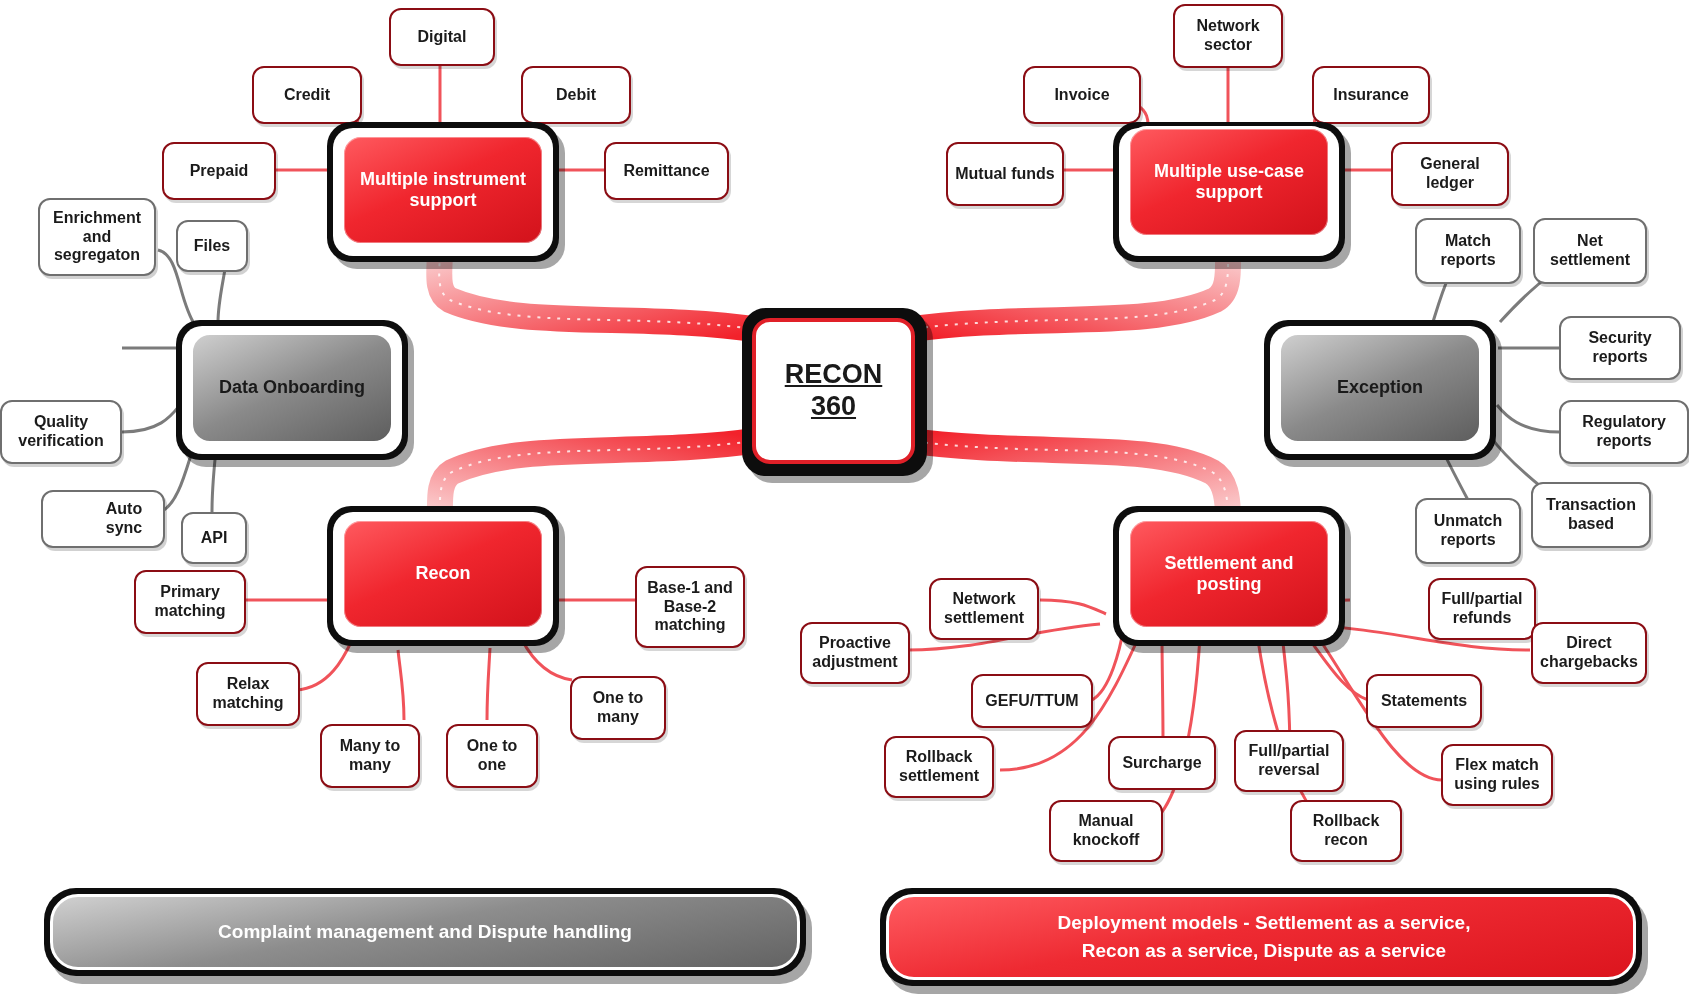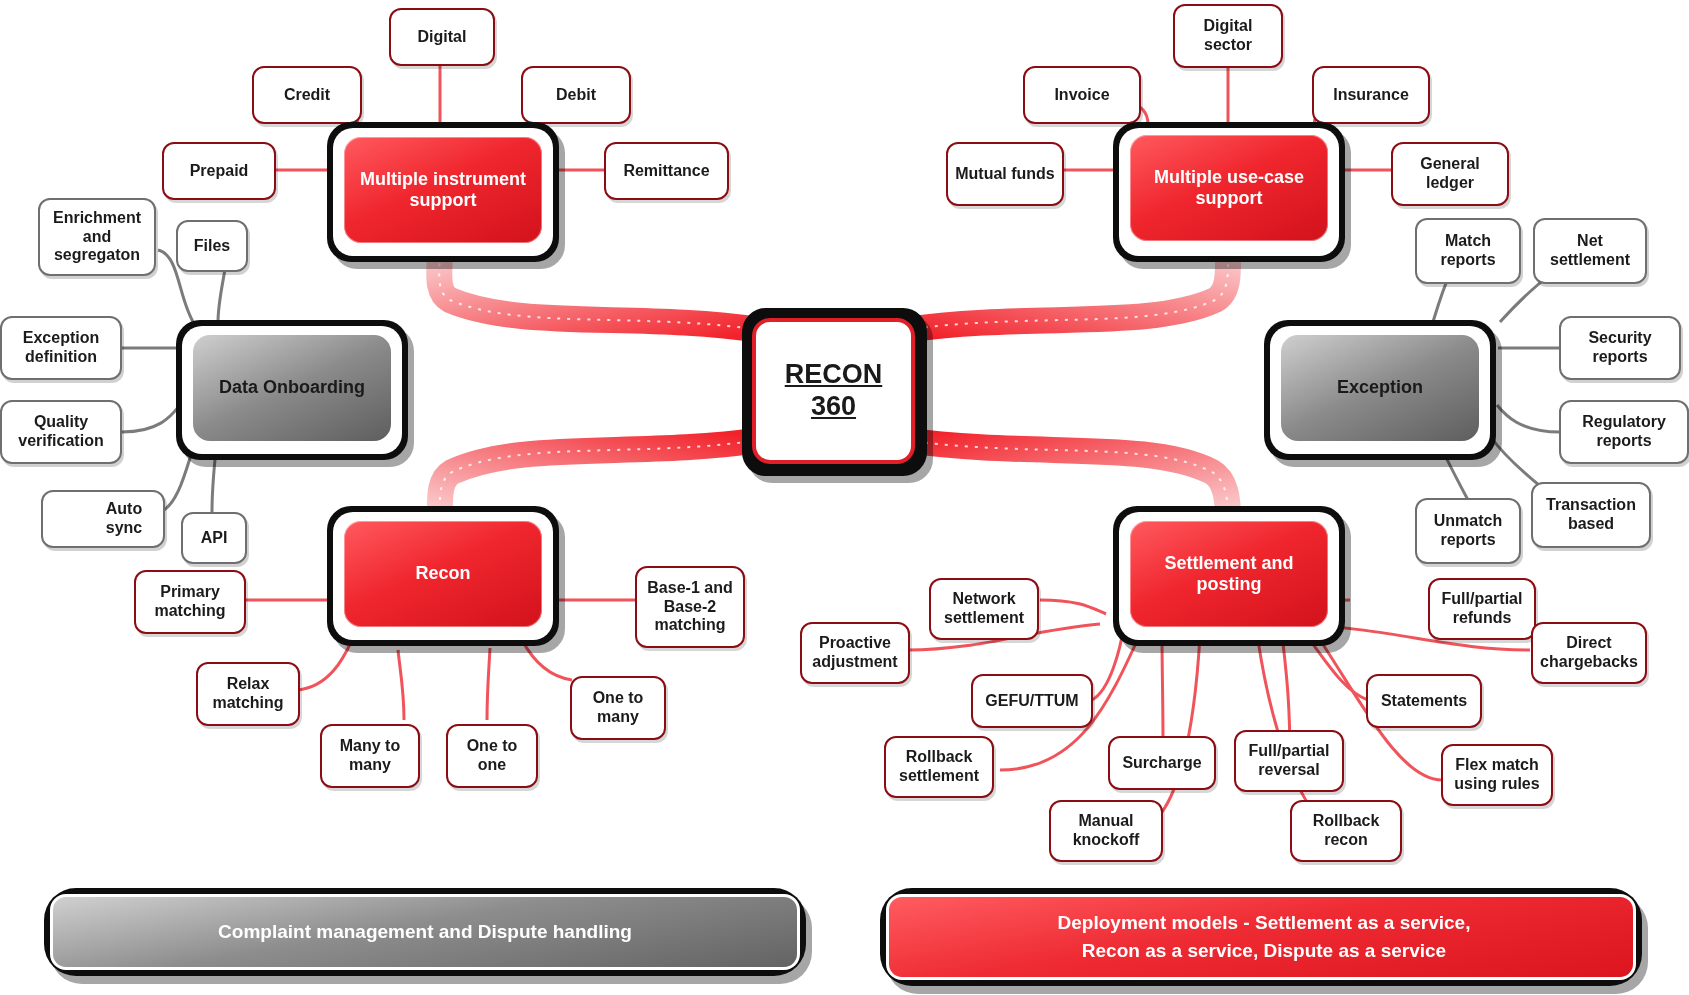--- a/index.html
+++ b/index.html
@@ -100,21 +100,21 @@
   
   .banner-outer {
     position: absolute;
     border-radius: 32px;
     background: #0d0d0d;
     box-shadow: 6px 8px 0 rgba(0,0,0,0.35);
     z-index: 4;
   }
   .banner {
     position: absolute;
-    border-radius: 16px;
+    border-radius: 28px;
     display: flex;
     align-items: center;
     justify-content: center;
     text-align: center;
     color: #ffffff;
     font-size: 19px;
     font-weight: 700;
     z-index: 5;
     border: 3px solid #ffffff;
     line-height: 1.45;
@@ -249,35 +249,34 @@
   <div class="node hub hub-red" style="left:341px; top:134px; width:204px; height:112px;">Multiple instrument support</div>
 
   <div class="node leaf" style="left:389px; top:8px; width:106px; height:58px;">Digital</div>
   <div class="node leaf" style="left:252px; top:66px; width:110px; height:58px;">Credit</div>
   <div class="node leaf" style="left:521px; top:66px; width:110px; height:58px;">Debit</div>
   <div class="node leaf" style="left:162px; top:142px; width:114px; height:58px;">Prepaid</div>
   <div class="node leaf" style="left:604px; top:142px; width:125px; height:58px;">Remittance</div>
 
   <div class="hub-outer" style="left:1113px; top:122px; width:232px; height:140px;"></div>
   <div class="hub-inner-white" style="left:1119px; top:128px; width:220px; height:128px;"></div>
-  <div class="node hub hub-red" style="left:1127px; top:132px; width:204px; height:112px;text-align:center;">Multiple use-case support</div>
-
-  <div class="node leaf" style="left:1173px; top:4px; width:110px; height:64px;">Digital sector</div>
+  <div class="node hub hub-red" style="left:1127px; top:126px; width:204px; height:112px;text-align:center;">Multiple use-case support</div>
+
+  <div class="node leaf" style="left:1173px; top:4px; width:110px; height:64px;">Network sector</div>
   <div class="node leaf" style="left:1023px; top:66px; width:118px; height:58px;">Invoice</div>
   <div class="node leaf" style="left:1312px; top:66px; width:118px; height:58px;">Insurance</div>
   <div class="node leaf" style="left:1391px; top:142px; width:118px; height:64px;">General ledger</div>
   <div class="node leaf" style="left:946px; top:142px; width:118px; height:64px;">Mutual funds</div>
 
   <div class="hub-outer" style="left:176px; top:320px; width:232px; height:140px;"></div>
   <div class="hub-inner-white" style="left:182px; top:326px; width:220px; height:128px;"></div>
   <div class="node hub hub-gray" style="left:190px; top:332px; width:204px; height:112px;">Data Onboarding</div>
 
   <div class="node leaf gray" style="left:38px; top:198px; width:118px; height:78px;">Enrichment and segregaton</div>
   <div class="node leaf gray" style="left:176px; top:220px; width:72px; height:52px;">Files</div>
-  <div class="node leaf gray" style="left:0px; top:316px; width:122px; height:64px;">Exception definition</div>
   <div class="node leaf gray" style="left:0px; top:400px; width:122px; height:64px;">Quality verification</div>
   <div class="node leaf gray" style="left:41px; top:490px; width:124px; height:58px;padding-left:48px;">Auto sync</div>
   <div class="node leaf gray" style="left:181px; top:512px; width:66px; height:52px;">API</div>
 
   <div class="hub-outer" style="left:1264px; top:320px; width:232px; height:140px;"></div>
   <div class="hub-inner-white" style="left:1270px; top:326px; width:220px; height:128px;"></div>
   <div class="node hub hub-gray" style="left:1278px; top:332px; width:204px; height:112px;">Exception</div>
 
   <div class="node leaf gray" style="left:1415px; top:218px; width:106px; height:66px;">Match reports</div>
   <div class="node leaf gray" style="left:1533px; top:218px; width:114px; height:66px;">Net settlement</div>

